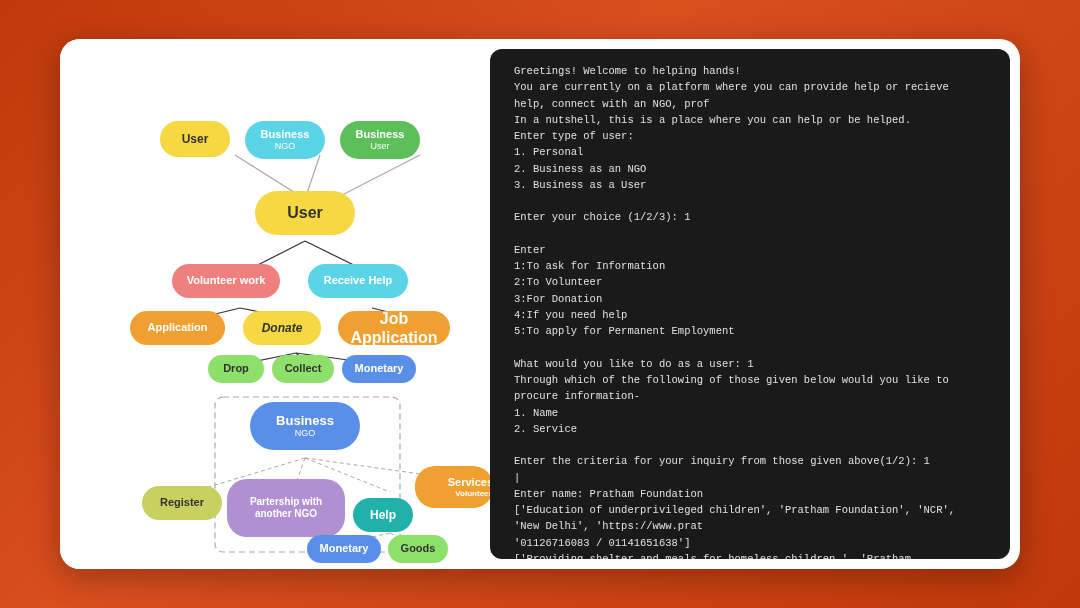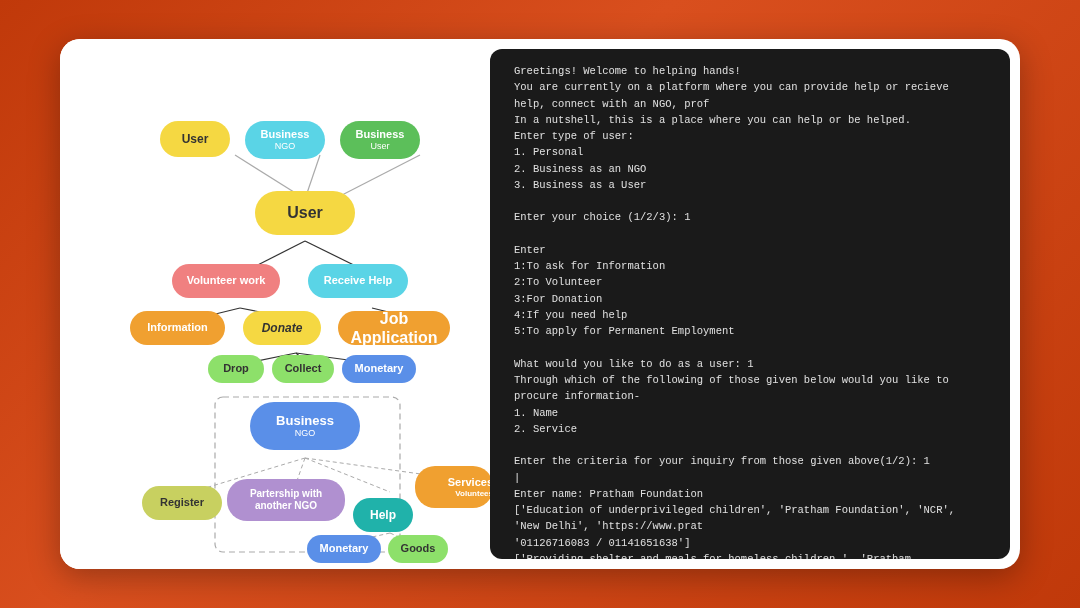--- a/index.html
+++ b/index.html
@@ -137,21 +137,21 @@
     </div>
 
     <div class="node node-pink" style="left:112px;top:225px;width:108px;height:34px;font-size:11px;">
       <span>Volunteer work</span>
     </div>
     <div class="node node-cyan" style="left:248px;top:225px;width:100px;height:34px;font-size:11px;">
       <span>Receive Help</span>
     </div>
 
     <div class="node node-orange" style="left:70px;top:272px;width:95px;height:34px;font-size:11px;">
-      <span>Information</span>
+      <span>Application</span>
     </div>
     <div class="node node-yellow" style="left:183px;top:272px;width:78px;height:34px;font-size:12px;font-style:italic;">
       <span>Donate</span>
     </div>
     <div class="node node-orange" style="left:278px;top:272px;width:112px;height:34px;font-size:16px;">
       <span>Job Application</span>
     </div>
 
     <div class="node node-light-green" style="left:148px;top:316px;width:56px;height:28px;font-size:11px;">
       <span>Drop</span>
@@ -164,21 +164,21 @@
     </div>
 
     <div class="node node-blue" style="left:190px;top:363px;width:110px;height:48px;font-size:13px;border-radius:24px;">
       <span>Business</span>
       <span style="font-size:9px;font-weight:400">NGO</span>
     </div>
 
     <div class="node node-olive" style="left:82px;top:447px;width:80px;height:34px;font-size:11px;">
       <span>Register</span>
     </div>
-    <div class="node node-purple" style="left:167px;top:440px;width:118px;height:42px;font-size:10px;">
+    <div class="node node-purple" style="left:167px;top:440px;width:118px;height:58px;font-size:10px;">
       <span>Partership with</span>
       <span>another NGO</span>
     </div>
     <div class="node node-teal" style="left:293px;top:459px;width:60px;height:34px;font-size:12px;">
       <span>Help</span>
     </div>
     <div class="node node-orange" style="left:355px;top:427px;width:78px;height:42px;font-size:11px;align-items:flex-end;">
       <span>Services</span>
       <span style="font-size:8px;font-weight:700">Voluntees</span>
     </div>

